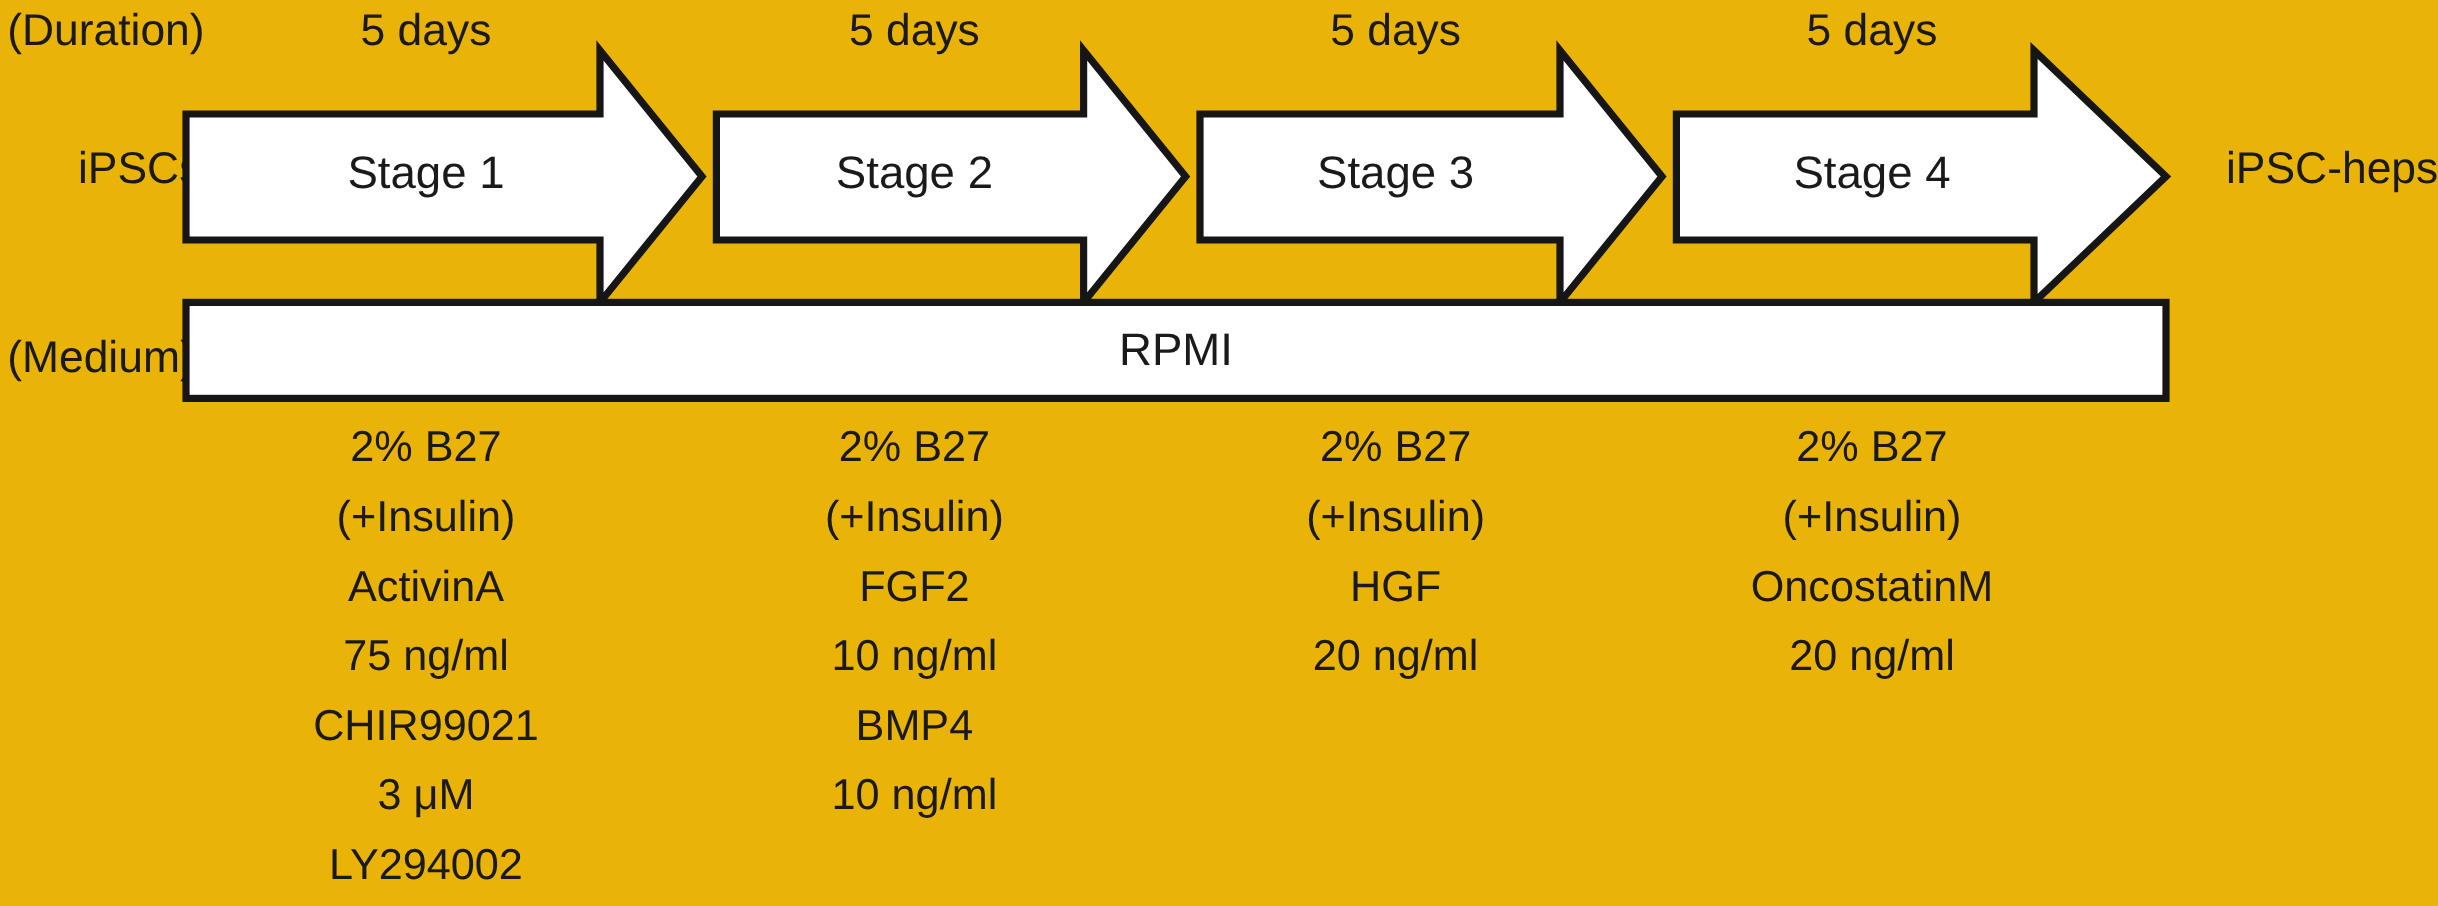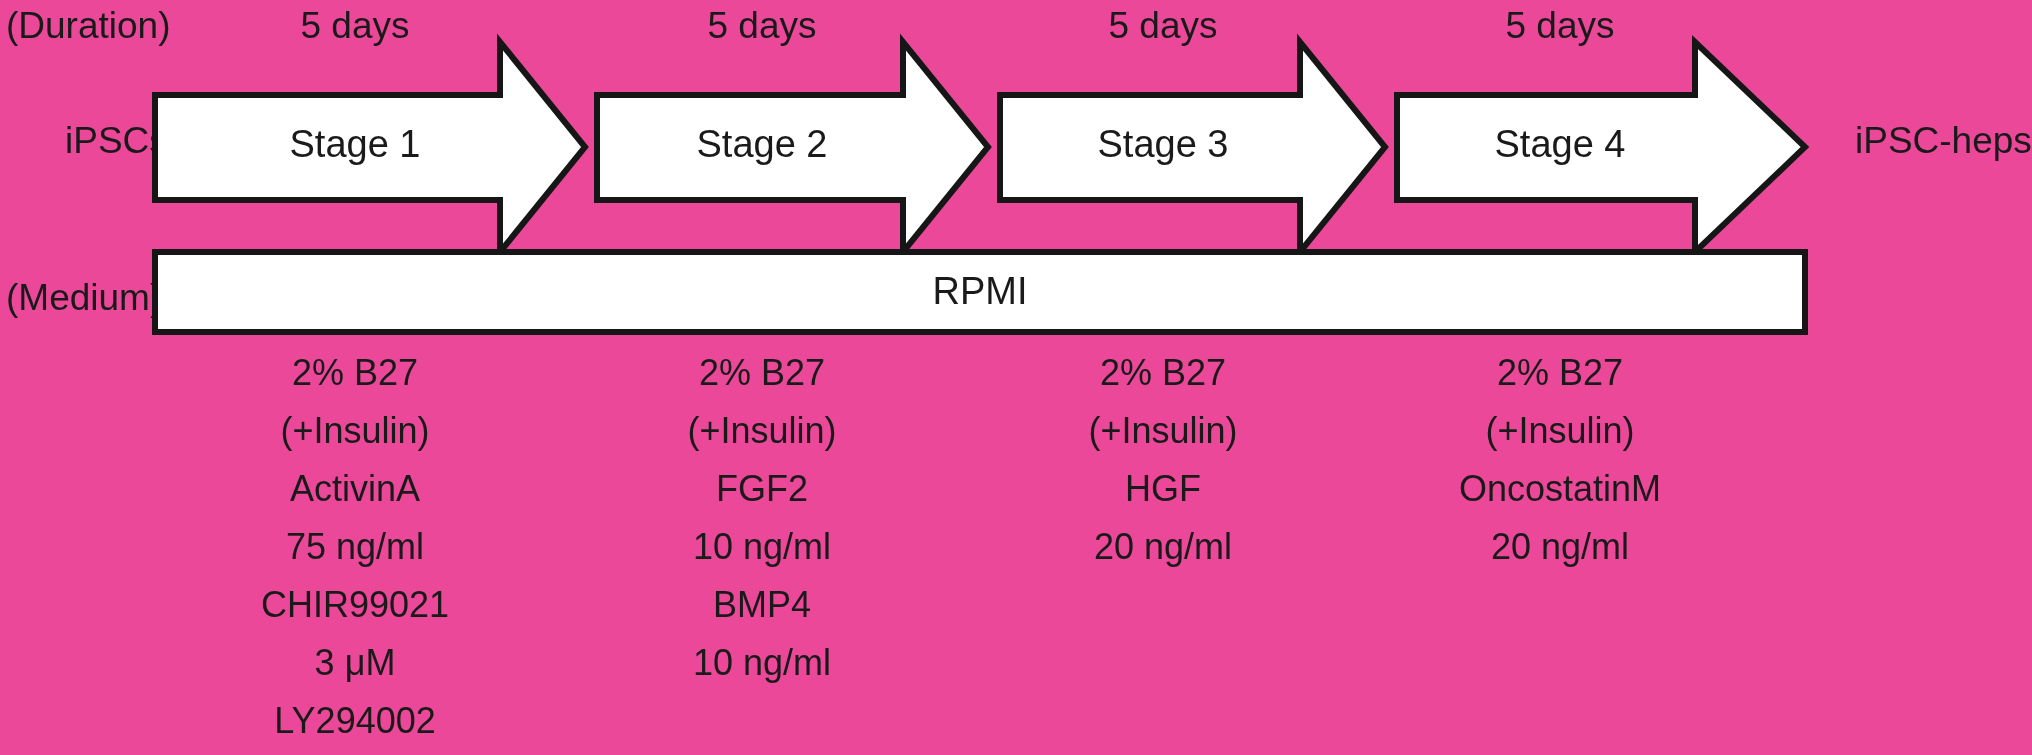--- a/index.html
+++ b/index.html
@@ -8,21 +8,21 @@
     background: #ffffff;
   }
   body {
     font-family: "Liberation Sans", sans-serif;
     color: #1a1a1a;
   }
   #figure {
     position: relative;
     width: 2032px;
     height: 755px;
-    background: #ec4899;
+    background: #eab308;
     overflow: hidden;
   }
   #diagram-svg {
     position: absolute;
     left: 0;
     top: 0;
     width: 2032px;
     height: 755px;
   }
   .shape-outline {

